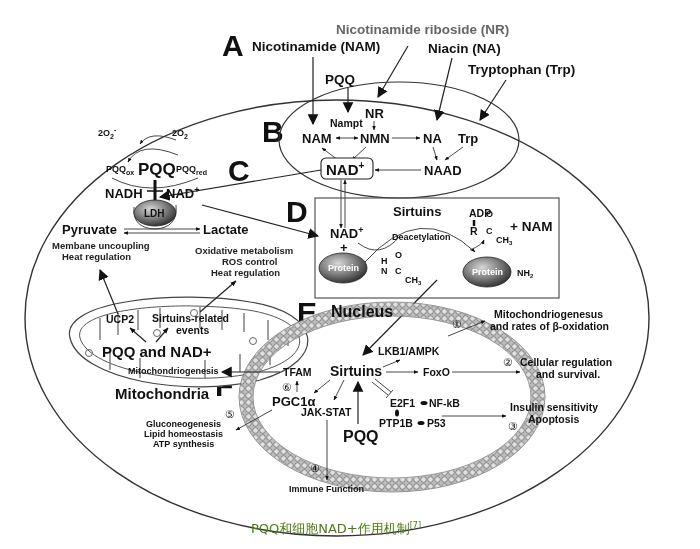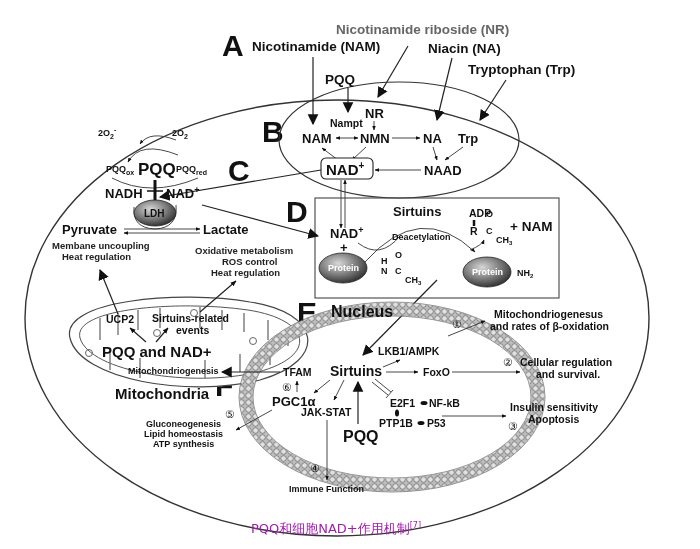--- a/index.html
+++ b/index.html
@@ -7,21 +7,21 @@
     #diagram { position: absolute; left: 0; top: 0; width: 700px; height: 549px; }
     svg text { font-family: "Liberation Sans", sans-serif; fill: #111; }
     .letter { font-size: 30px; font-weight: bold; }
     .src { font-size: 13.5px; font-weight: bold; }
     .node { font-size: 13px; font-weight: bold; }
     .small { font-size: 10.5px; font-weight: bold; }
     .tiny { font-size: 9px; font-weight: bold; }
     .effect { font-size: 9.5px; font-weight: bold; fill: #222; }
     .line { stroke: #222; stroke-width: 1.2; fill: none; }
     .thin { stroke: #333; stroke-width: 0.9; fill: none; }
-    #caption { position: absolute; left: 0; top: 520px; width: 672px; text-align: center; font-size: 13px; color: #a21caf; font-family: "DejaVu Sans", sans-serif; }
+    #caption { position: absolute; left: 0; top: 520px; width: 672px; text-align: center; font-size: 13px; color: #4d7c0f; font-family: "DejaVu Sans", sans-serif; }
     #caption sup { font-size: 8px; }
   </style>
 </head>
 <body>
 
 <svg id="diagram" viewBox="0 0 700 549" xmlns="http://www.w3.org/2000/svg">
   <defs>
     <marker id="ah" viewBox="0 0 10 10" refX="9" refY="5" markerWidth="7" markerHeight="9" orient="auto-start-reverse">
       <path d="M0,0 L10,5 L0,10 z" fill="#111"></path>
     </marker>

